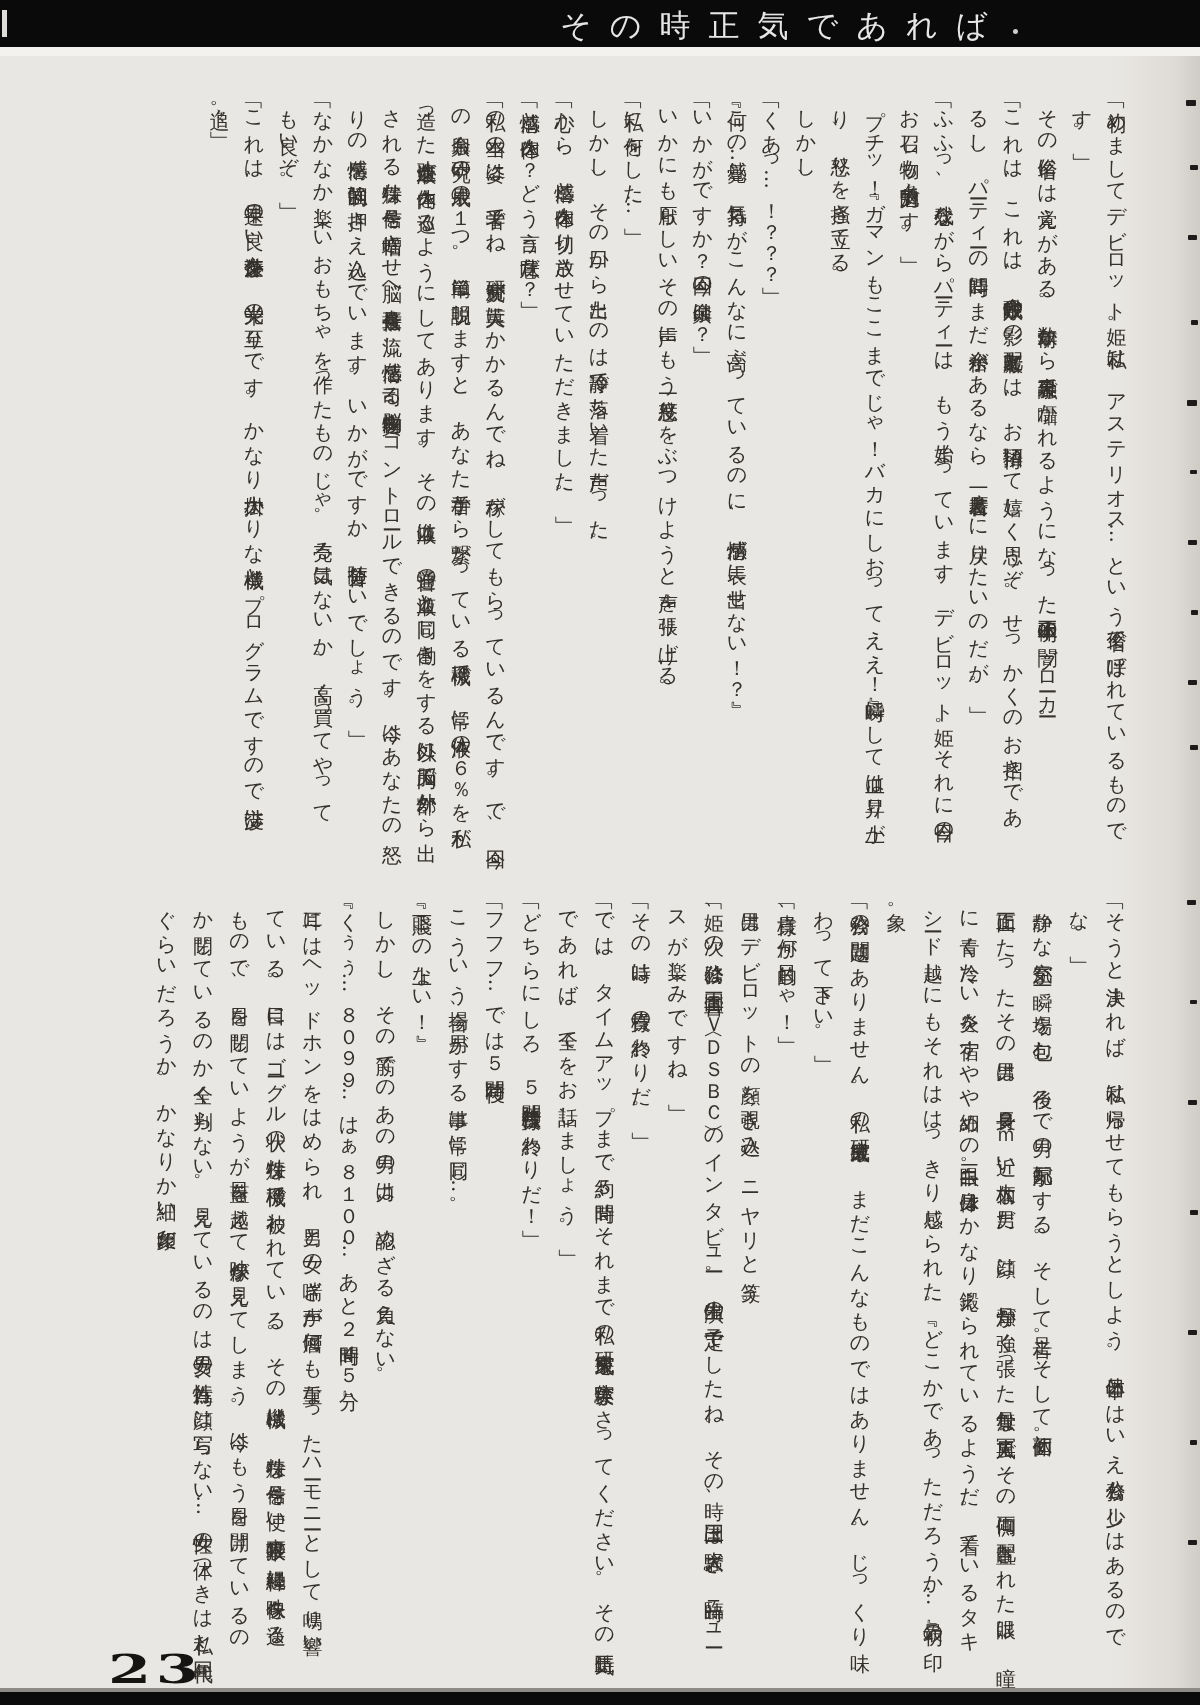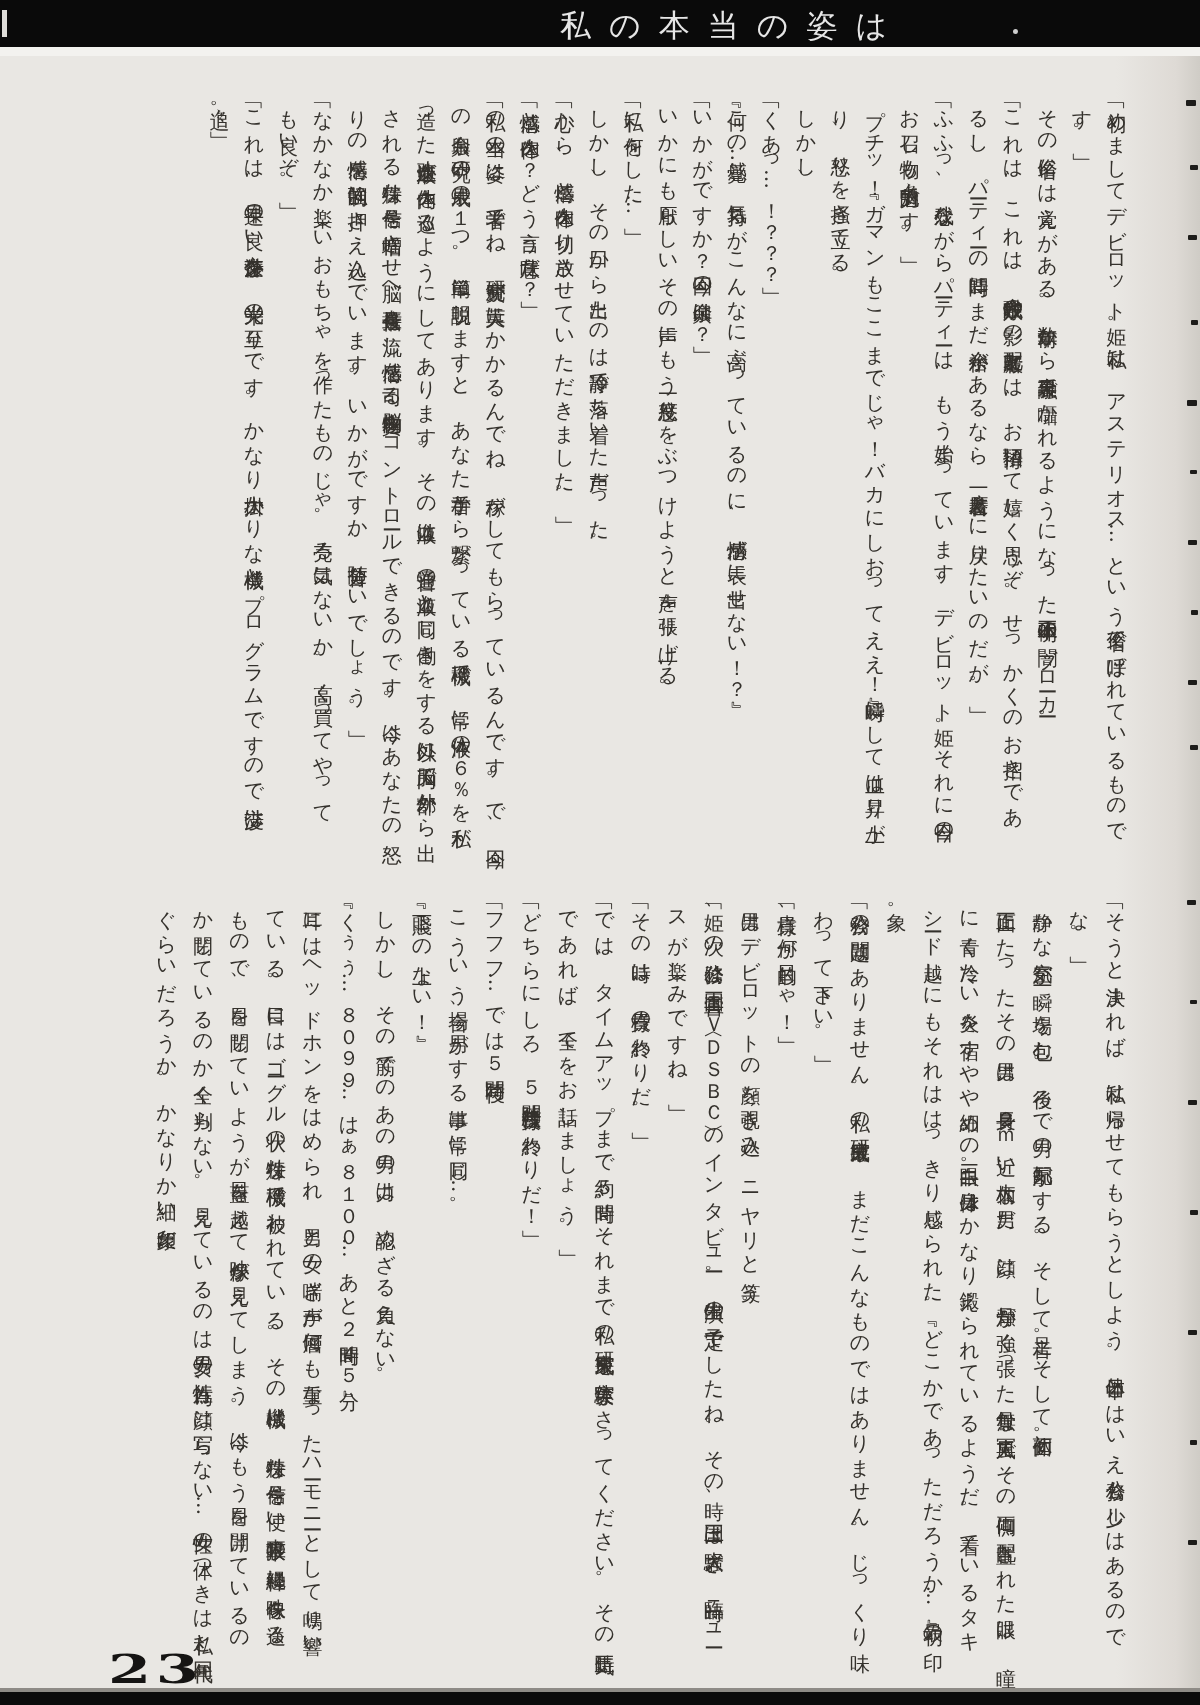--- a/index.html
+++ b/index.html
@@ -55,21 +55,21 @@
   }
   .mark { position:absolute; background:#1d1c1a; border-radius:1px; }
 </style>
 </head>
 <body>
 
 <div class="page">
 
   <header class="banner">
     <span class="notch"></span>
-    <h1 class="title">私の本当の姿は</h1>
+    <h1 class="title">その時正気であれば</h1>
     <span class="speck"></span>
   </header>
   <div class="white-strip"></div>
 
   <div class="vtext" id="topBlock">
       <p>「初めましてデビロット姫。私は、アステリオス…という俗名で呼ばれているものです。」</p>
       <p>その俗名には覚えがある。数年前から裏金融界で囁かれるようになった正体不明の闇ブローカー。</p>
       <p>「これは、これは、金融守銭奴の影の支配者殿とは、お招待頂いて嬉しく思うぞ。せっかくのお招きであるし、パーティーの時間にまだ余裕があるなら、一度着替えに戻りたいのだが。」</p>
       <p>「ふふっ、残念ながらパーティーは、もう始まっています、デビロット姫。それに今日のお召し物も中々魅力的です。」</p>
       <p>プチッ！『ガマンもここまでじゃ！バカにしおってええ！』瞬時にして血は昇り上がり、怒りを掻き立てる。</p>

